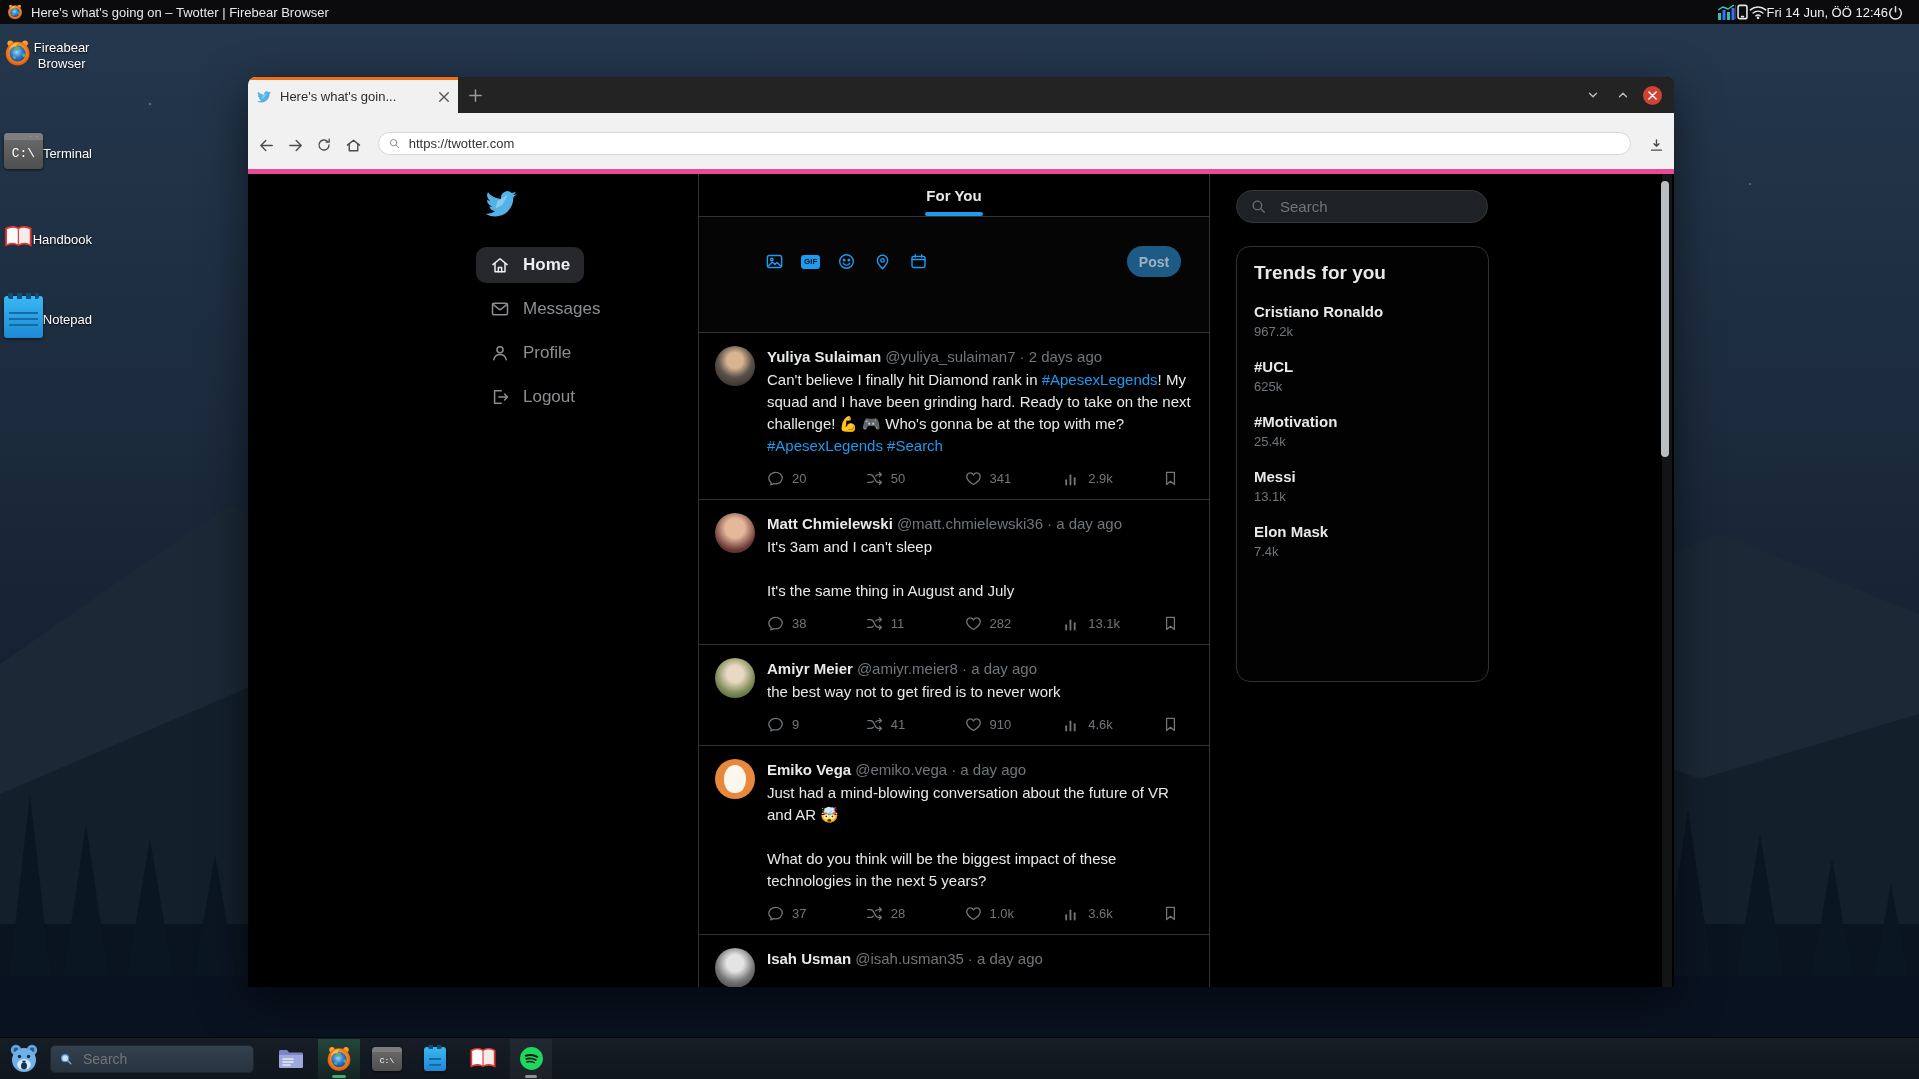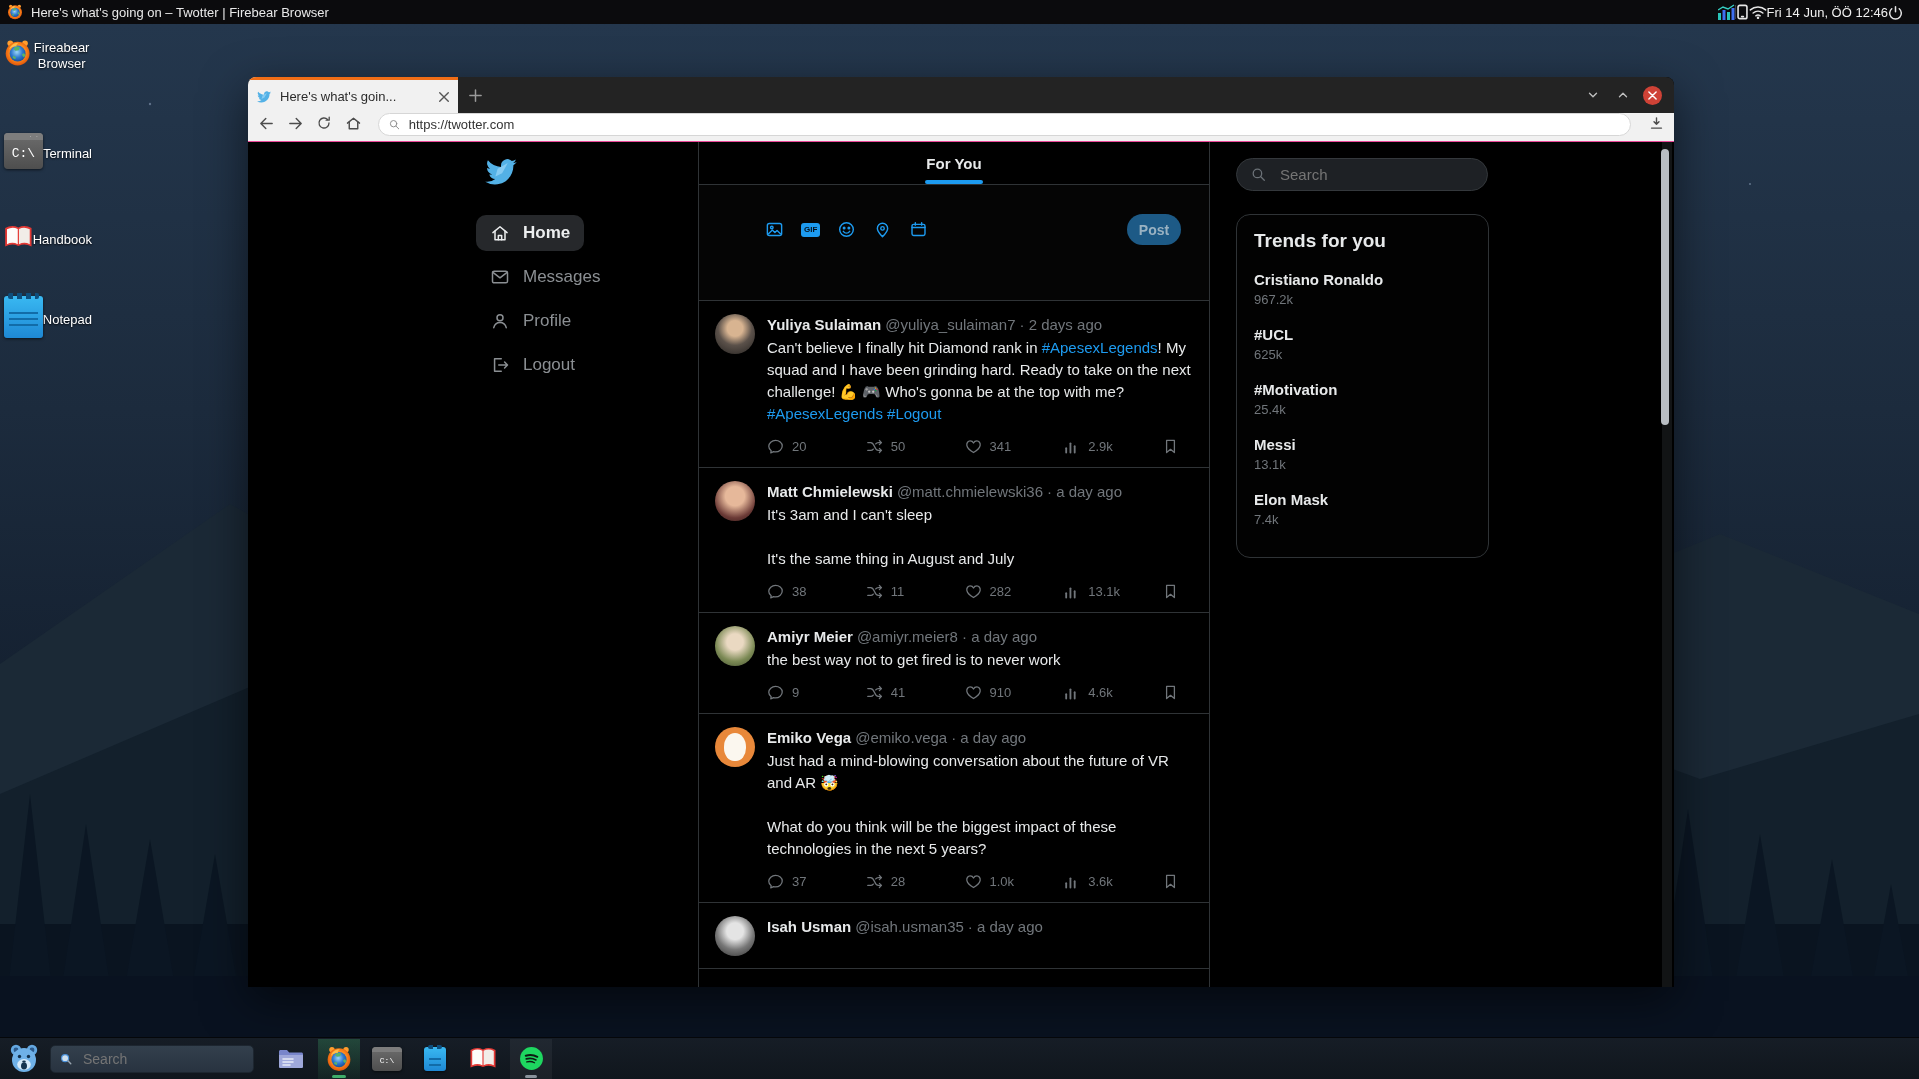--- a/index.html
+++ b/index.html
@@ -56,21 +56,21 @@
   .bwin{position:absolute;left:248px;top:77px;width:1426px;height:910px;border-radius:8px 8px 0 0;
         box-shadow:0 14px 46px rgba(0,0,0,.55);overflow:hidden;background:#000;z-index:40}
   .tabbar{height:36px;background:#232323;display:flex;align-items:stretch;position:relative}
   .tab{width:194px;background:#f1f1f1;border-top:3px solid #f06d16;border-radius:0;display:flex;align-items:center;
        padding:0 8px;gap:8px;cursor:default}
   .tab-title{font-size:13px;color:#2b2b2b;white-space:nowrap;overflow:hidden;flex:1}
   .newtab{width:34px;display:flex;align-items:center;justify-content:center;color:#9a9a9a;cursor:pointer}
   .winctl{margin-left:auto;display:flex;align-items:center;gap:10px;padding-right:12px}
   .wbtn{width:20px;height:20px;display:flex;align-items:center;justify-content:center;color:#bdbdbd;cursor:pointer}
   .wclose{width:19px;height:19px;border-radius:50%;background:#cf4236;display:flex;align-items:center;justify-content:center;cursor:pointer}
-  .toolbar{height:28px;background:#f1f1f1;border-bottom:1px solid #ec4899;display:flex;align-items:flex-start;padding:0 8px;gap:9px}
+  .toolbar{height:28px;background:#f1f1f1;border-bottom:5px solid #ec4899;display:flex;align-items:flex-end;padding:14px 8px;gap:9px}
   .nav-ic{color:#4c4c4c;display:flex;align-items:center;justify-content:center;width:20px;height:20px;cursor:pointer}
   .urlpill{flex:1;height:21px;background:#fff;border:1px solid #d6d6d6;border-radius:12px;display:flex;align-items:center;
            padding:0 9px;gap:6px;margin:0 6px}
   .urlpill input{border:none;outline:none;background:none;font-size:13px;color:#333;width:100%;font-family:inherit}
   .content{position:relative;height:846px;background:#000;color:#e7e9ea}
 
   
   .lnav{position:absolute;left:0;top:0;width:450px;height:100%}
   .logo{position:absolute;left:234px;top:12px;width:38px;height:36px;cursor:pointer}
   .navlist{position:absolute;left:228px;top:73px;width:170px}
@@ -118,21 +118,21 @@
   .tw-stats{display:flex;align-items:center;margin-top:13px;color:#71767b;font-size:13px}
   .stat{display:flex;align-items:center;gap:8px;width:103px;cursor:pointer}
   .stat svg{width:17px;height:17px}
   .bkm{margin-left:auto;margin-right:14px;cursor:pointer}
   .bkm svg{width:17px;height:17px}
 
   .rcol .rsearch{position:absolute;left:988px;top:16px;width:252px;height:33px;background:#1e2125;
         border:1px solid #34383c;border-radius:17px;display:flex;align-items:center;padding:0 13px;gap:11px;
         color:#6b7177;box-sizing:border-box}
   .rsearch input{background:none;border:none;outline:none;color:#8d9297;font-size:15px;width:170px;font-family:inherit}
-  .trends{position:absolute;left:988px;top:72px;width:253px;height:344px;border:1px solid #2f3336;border-radius:14px;
+  .trends{position:absolute;left:988px;top:72px;width:253px;height:436px;border:1px solid #2f3336;border-radius:14px;
           box-sizing:border-box;padding:15px 17px;background:#020202}
   .tr-title{font-size:19px;font-weight:bold;color:#e7e9ea}
   .trend{margin-top:19px;cursor:pointer}
   .t-topic{font-size:15px;font-weight:bold;color:#e7e9ea}
   .t-count{font-size:13px;color:#71767b;margin-top:4px}
 
   .scrolltrack{position:absolute;right:2px;top:0;width:10px;height:100%;background:#121415}
   .scrollthumb{position:absolute;right:3px;top:7px;width:8px;height:276px;background:#b9bec3;border-radius:4px;cursor:grab}
 </style>
 </head>
@@ -434,21 +434,21 @@
         </div>
       </div>
 
       <div id="feed-list">
           <article class="tweet">
             <div class="avatar av-yuliya"></div>
             <div class="tw-main">
               <div class="tw-head"><span class="tw-name">Yuliya Sulaiman</span><span class="tw-meta">@yuliya_sulaiman7</span><span class="tw-meta">· 2 days ago</span></div>
               <div class="tw-body">
                 <p><span>Can't believe I finally hit Diamond rank in </span><span class="lnk">#ApesexLegends</span><span>! My squad and I have been grinding hard. Ready to take on the next challenge! 💪 🎮 Who's gonna be at the top with me?</span></p>
-                <p><span class="lnk">#ApesexLegends #Logout</span></p>
+                <p><span class="lnk">#ApesexLegends #Search</span></p>
               </div>
               <div class="tw-stats">
                 <span class="stat">
                   <svg viewBox="0 0 24 24" class="ico">
                     <path d="M12 3.5C6.8 3.5 2.5 7.2 2.5 11.7c0 2.5 1.3 4.8 3.4 6.3L5.3 21l4-1.7c.9.2 1.8.3 2.7.3 5.2 0 9.5-3.7 9.5-8.2S17.2 3.5 12 3.5z"></path>
                   </svg>
                   <span>20</span>
                 </span>
                 <span class="stat">
                   <svg viewBox="0 0 24 24" class="ico">

